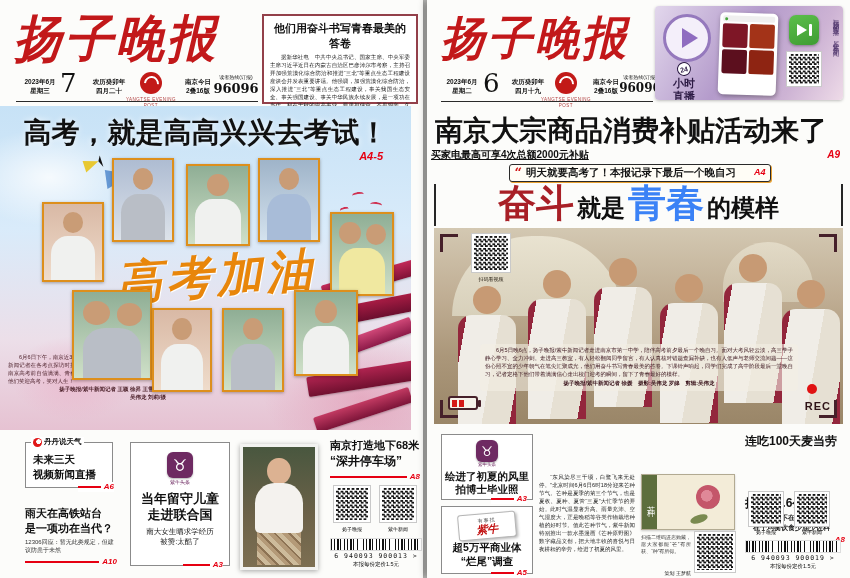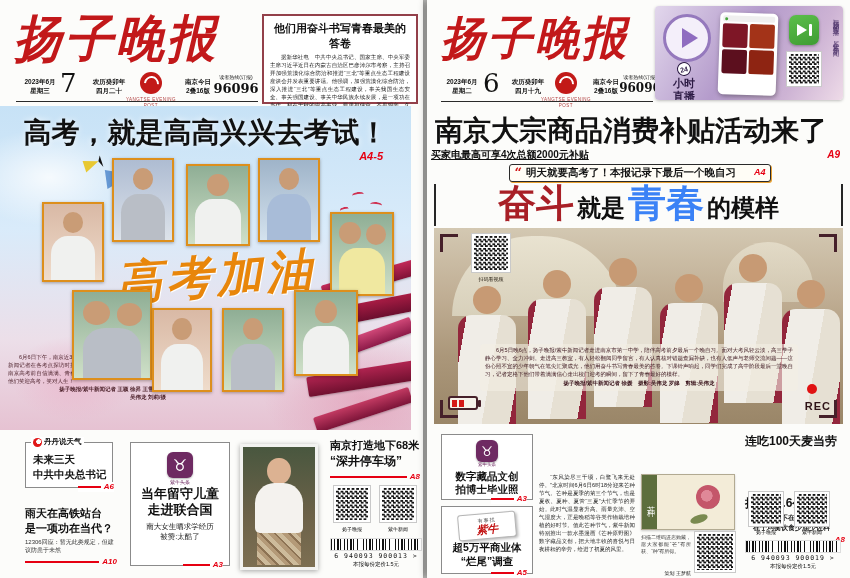--- a/index.html
+++ b/index.html
@@ -174,42 +174,42 @@
       <div class="bk" style="right:-2px;top:296px;width:100px;height:16px;background:linear-gradient(180deg,#c23a62,#7c1438);transform:rotate(-18deg);"></div>
     </div>
 
     <div class="box" style="left:25px;top:442px;width:88px;height:46px;">
       <div class="abs" style="top:-6px;left:5px;background:#fff;padding:0 2px;display:flex;align-items:center;gap:2px;">
         <span class="wdot"></span>
         <span class="f75 b">丹丹说天气</span>
       </div>
       <div class="abs bb" style="left:7px;top:9px;font-size:10.5px;line-height:1.4;">
         <div>未来三天</div>
-        <div>中共中央总书记</div>
+        <div>视频新闻直播</div>
       </div>
       <div class="abs refline" style="right:-2px;bottom:-5px;width:36px;background:#fff;">
         <span class="rl"></span>
           <span class="ref f8">A6</span>
       </div>
     </div>
 
     <div class="abs" style="left:25px;top:506px;width:92px;">
       <div class="bb" style="font-size:11px;line-height:1.35;">雨天在高铁站台</div>
       <div class="bb" style="font-size:11px;line-height:1.35;">是一项功在当代？</div>
       <div class="f6" style="margin-top:2px;color:#333;">12306回应：暂无此类规定，但建议防患于未然</div>
       <div class="refline" style="margin-top:3px;">
         <span class="rl"></span>
           <span class="ref f8">A10</span>
       </div>
     </div>
 
     <div class="box ctr" style="left:130px;top:442px;width:100px;height:124px;">
       <div class="bull" style="width:26px;height:26px;font-size:16px;margin:9px auto 1px;">♉</div>
       <div class="f5" style="color:#6e2a62;">紫牛头条</div>
-      <div class="bb" style="font-size:13px;line-height:1.25;">当年留守儿童</div>
+      <div class="bb" style="font-size:13px;line-height:1.25;margin-top:5px;">当年留守儿童</div>
       <div class="bb" style="font-size:13px;line-height:1.25;">走进联合国</div>
       <div class="f75" style="margin-top:4px;color:#222;">南大女生晒求学经历</div>
       <div class="f75" style="color:#222;">被赞:太酷了</div>
       <div class="abs refline" style="right:6px;bottom:-5px;width:40px;background:#fff;">
         <span class="rl"></span>
           <span class="ref f8">A3</span>
       </div>
     </div>
 
     <div class="wphoto" style="left:240px;top:444px;width:78px;height:126px;">
@@ -327,21 +327,21 @@
           <i style="left:2px;"></i>
           <i style="left:9px;"></i>
         </div>
       <div class="recdot" style="right:26px;bottom:30px;"></div>
       <div class="rectxt" style="right:12px;bottom:12px;font-size:11px;">REC</div>
     </div>
 
     <div class="box ctr" style="left:14px;top:434px;width:92px;height:66px;">
       <div class="bull" style="width:22px;height:22px;font-size:13px;margin:5px auto 0;">♉</div>
       <div class="f45" style="color:#6e2a62;">紫牛头条</div>
-      <div class="bb" style="font-size:10.5px;line-height:1.3;margin-top:2px;">数字藏品文创</div>
+      <div class="bb" style="font-size:10.5px;line-height:1.3;margin-top:2px;">绘进了初夏的风里</div>
       <div class="bb" style="font-size:10.5px;line-height:1.3;">拍博士毕业照</div>
       <div class="abs refline" style="right:5px;bottom:-5px;width:36px;background:#fff;">
         <span class="rl"></span>
           <span class="ref f8">A3</span>
       </div>
     </div>
 
     <div class="box ctr" style="left:14px;top:506px;width:92px;height:68px;">
       <div class="card">
         <div class="f5" style="color:#444;letter-spacing:1px;">有事找</div>

